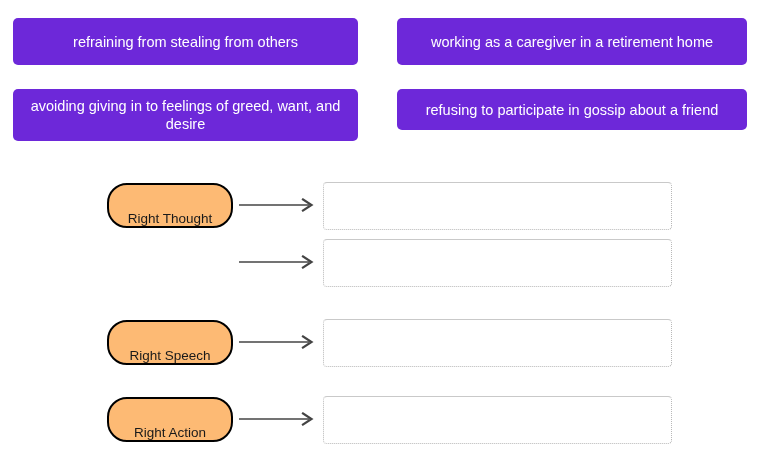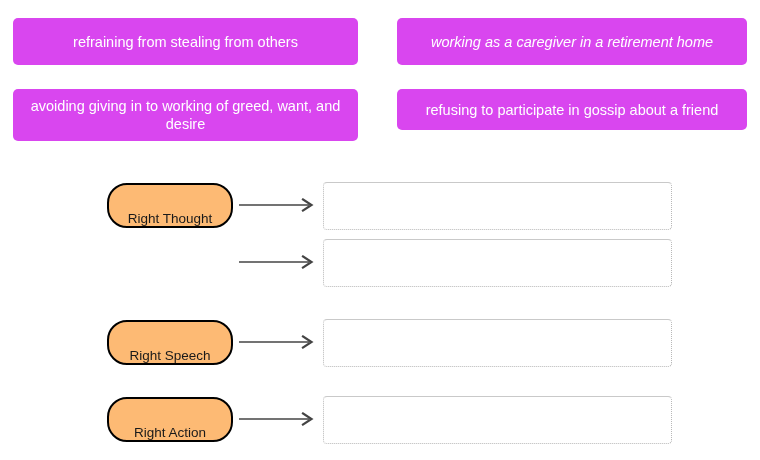--- a/index.html
+++ b/index.html
@@ -19,35 +19,35 @@
   .tiles-area {
     position: absolute;
     left: 0;
     top: 0;
     width: 760px;
     height: 160px;
   }
   .tile {
     position: absolute;
     box-sizing: border-box;
-    background: #d946ef;
+    background: #6d28d9;
     color: #ffffff;
     border-radius: 5px;
     font-size: 14.5px;
     line-height: 18px;
     text-align: center;
     display: flex;
     align-items: center;
     justify-content: center;
     padding: 4px 10px;
     cursor: move;
     -webkit-font-smoothing: antialiased;
   }
   .tile-r1c1 { left: 13px;  top: 18px; width: 345px; height: 47px; }
-  .tile-r1c2 { left: 397px; top: 18px; width: 350px; height: 47px; font-style: italic; }
+  .tile-r1c2 { left: 397px; top: 18px; width: 350px; height: 47px; }
   .tile-r2c1 { left: 13px;  top: 89px; width: 345px; height: 52px; }
   .tile-r2c2 { left: 397px; top: 89px; width: 350px; height: 41px; }
 
   
   .match-area {
     position: absolute;
     left: 0;
     top: 160px;
     width: 760px;
     height: 300px;
@@ -111,21 +111,21 @@
 
   <div class="tile tile-r1c1">
     <span>refraining from stealing from others</span>
   </div>
 
   <div class="tile tile-r1c2">
     <span>working as a caregiver in a retirement home</span>
   </div>
 
   <div class="tile tile-r2c1">
-    <span>avoiding giving in to working of greed, want, and desire</span>
+    <span>avoiding giving in to feelings of greed, want, and desire</span>
   </div>
 
   <div class="tile tile-r2c2">
     <span>refusing to participate in gossip about a friend</span>
   </div>
 
 </div>
 
 <div class="match-area">
 

